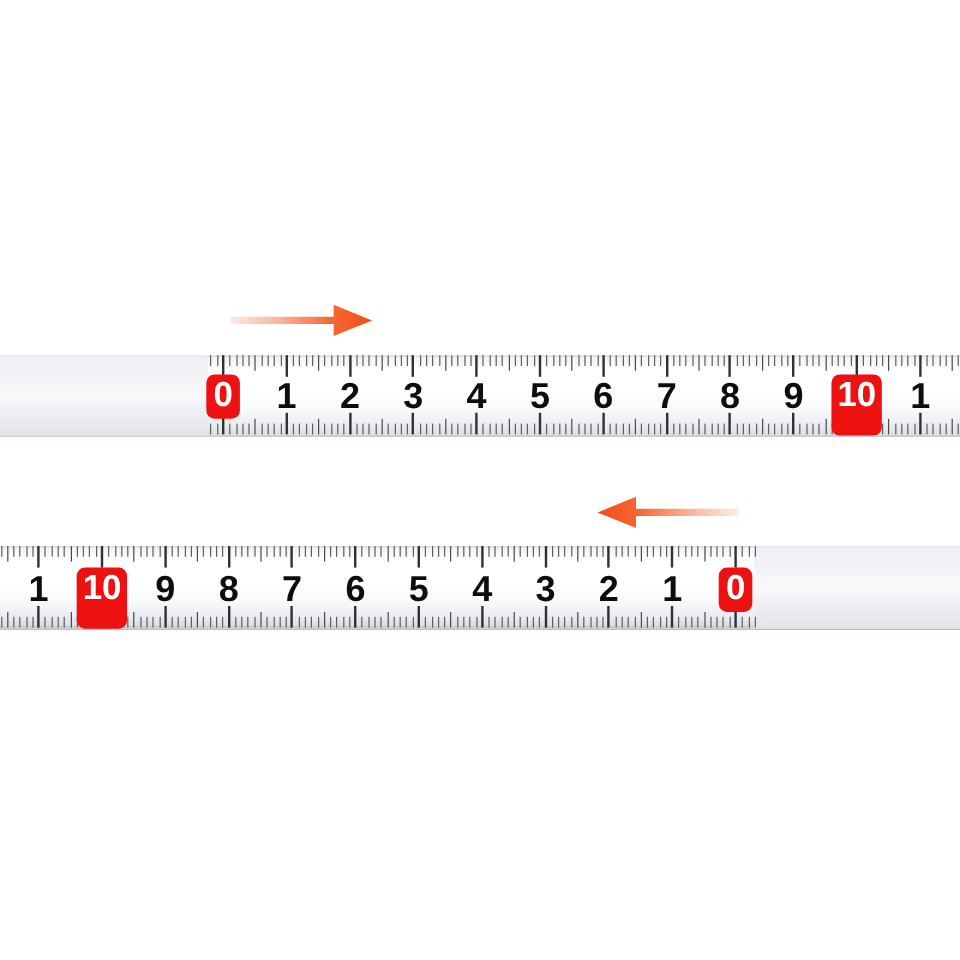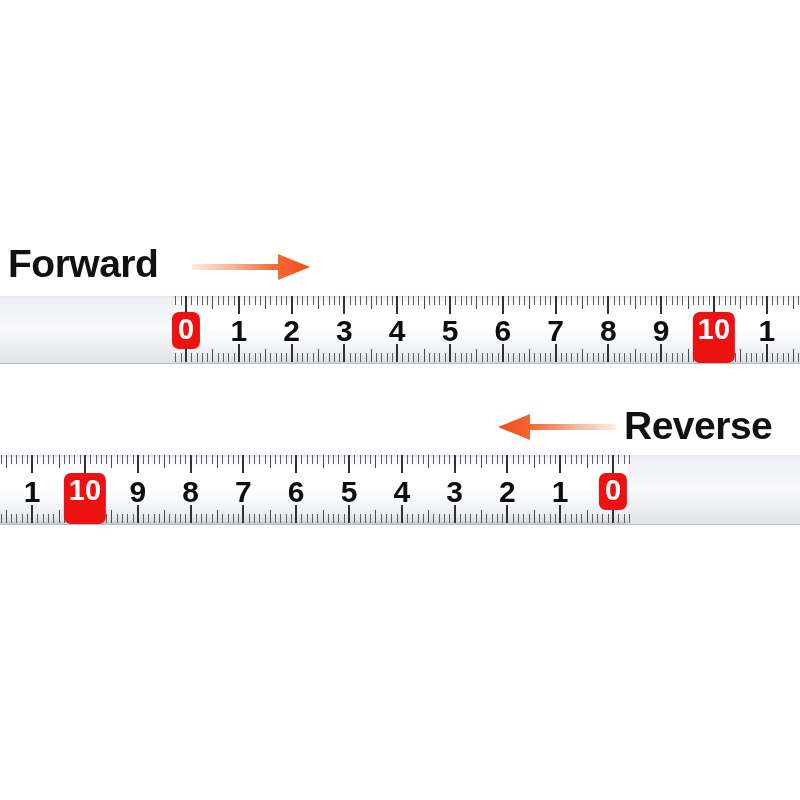--- a/index.html
+++ b/index.html
@@ -122,21 +122,20 @@
   #tape-forward .num.badge { top: 16px; }
   #tape-reverse .num.badge { top: 18px; }
 
   .num.badge.wide { padding: 3px 5px 19px 5px; }
 </style>
 </head>
 <body>
 
 <div id="stage">
 
-  <div class="dir-label" id="forward-label">Forward</div>
 
   <div class="arrow-wrap" id="forward-arrow">
     <svg width="120" height="34" viewBox="0 0 120 34" xmlns="http://www.w3.org/2000/svg">
       <defs>
         <linearGradient id="gradRight" x1="0" y1="0" x2="1" y2="0">
           <stop offset="0%" stop-color="#f4551d" stop-opacity="0.12"></stop>
           <stop offset="35%" stop-color="#f4551d" stop-opacity="0.45"></stop>
           <stop offset="70%" stop-color="#f4551d" stop-opacity="0.88"></stop>
           <stop offset="100%" stop-color="#ef4d15" stop-opacity="1"></stop>
         </linearGradient>
@@ -397,21 +396,20 @@
         <div class="num" style="left: 450px;">5</div>
         <div class="num" style="left: 502.8px;">6</div>
         <div class="num" style="left: 555.6px;">7</div>
         <div class="num" style="left: 608.4px;">8</div>
         <div class="num" style="left: 661.2px;">9</div>
         <div class="num badge wide" style="left: 714px;">10</div>
         <div class="num" style="left: 766.8px;">1</div>
       </div>
   </div>
 
-  <div class="dir-label" id="reverse-label">Reverse</div>
 
   <div class="arrow-wrap" id="reverse-arrow">
     <svg width="120" height="34" viewBox="0 0 120 34" xmlns="http://www.w3.org/2000/svg">
       <defs>
         <linearGradient id="gradLeft" x1="1" y1="0" x2="0" y2="0">
           <stop offset="0%" stop-color="#f4551d" stop-opacity="0.10"></stop>
           <stop offset="35%" stop-color="#f4551d" stop-opacity="0.45"></stop>
           <stop offset="72%" stop-color="#f4551d" stop-opacity="0.90"></stop>
           <stop offset="100%" stop-color="#ef4d15" stop-opacity="1"></stop>
         </linearGradient>

